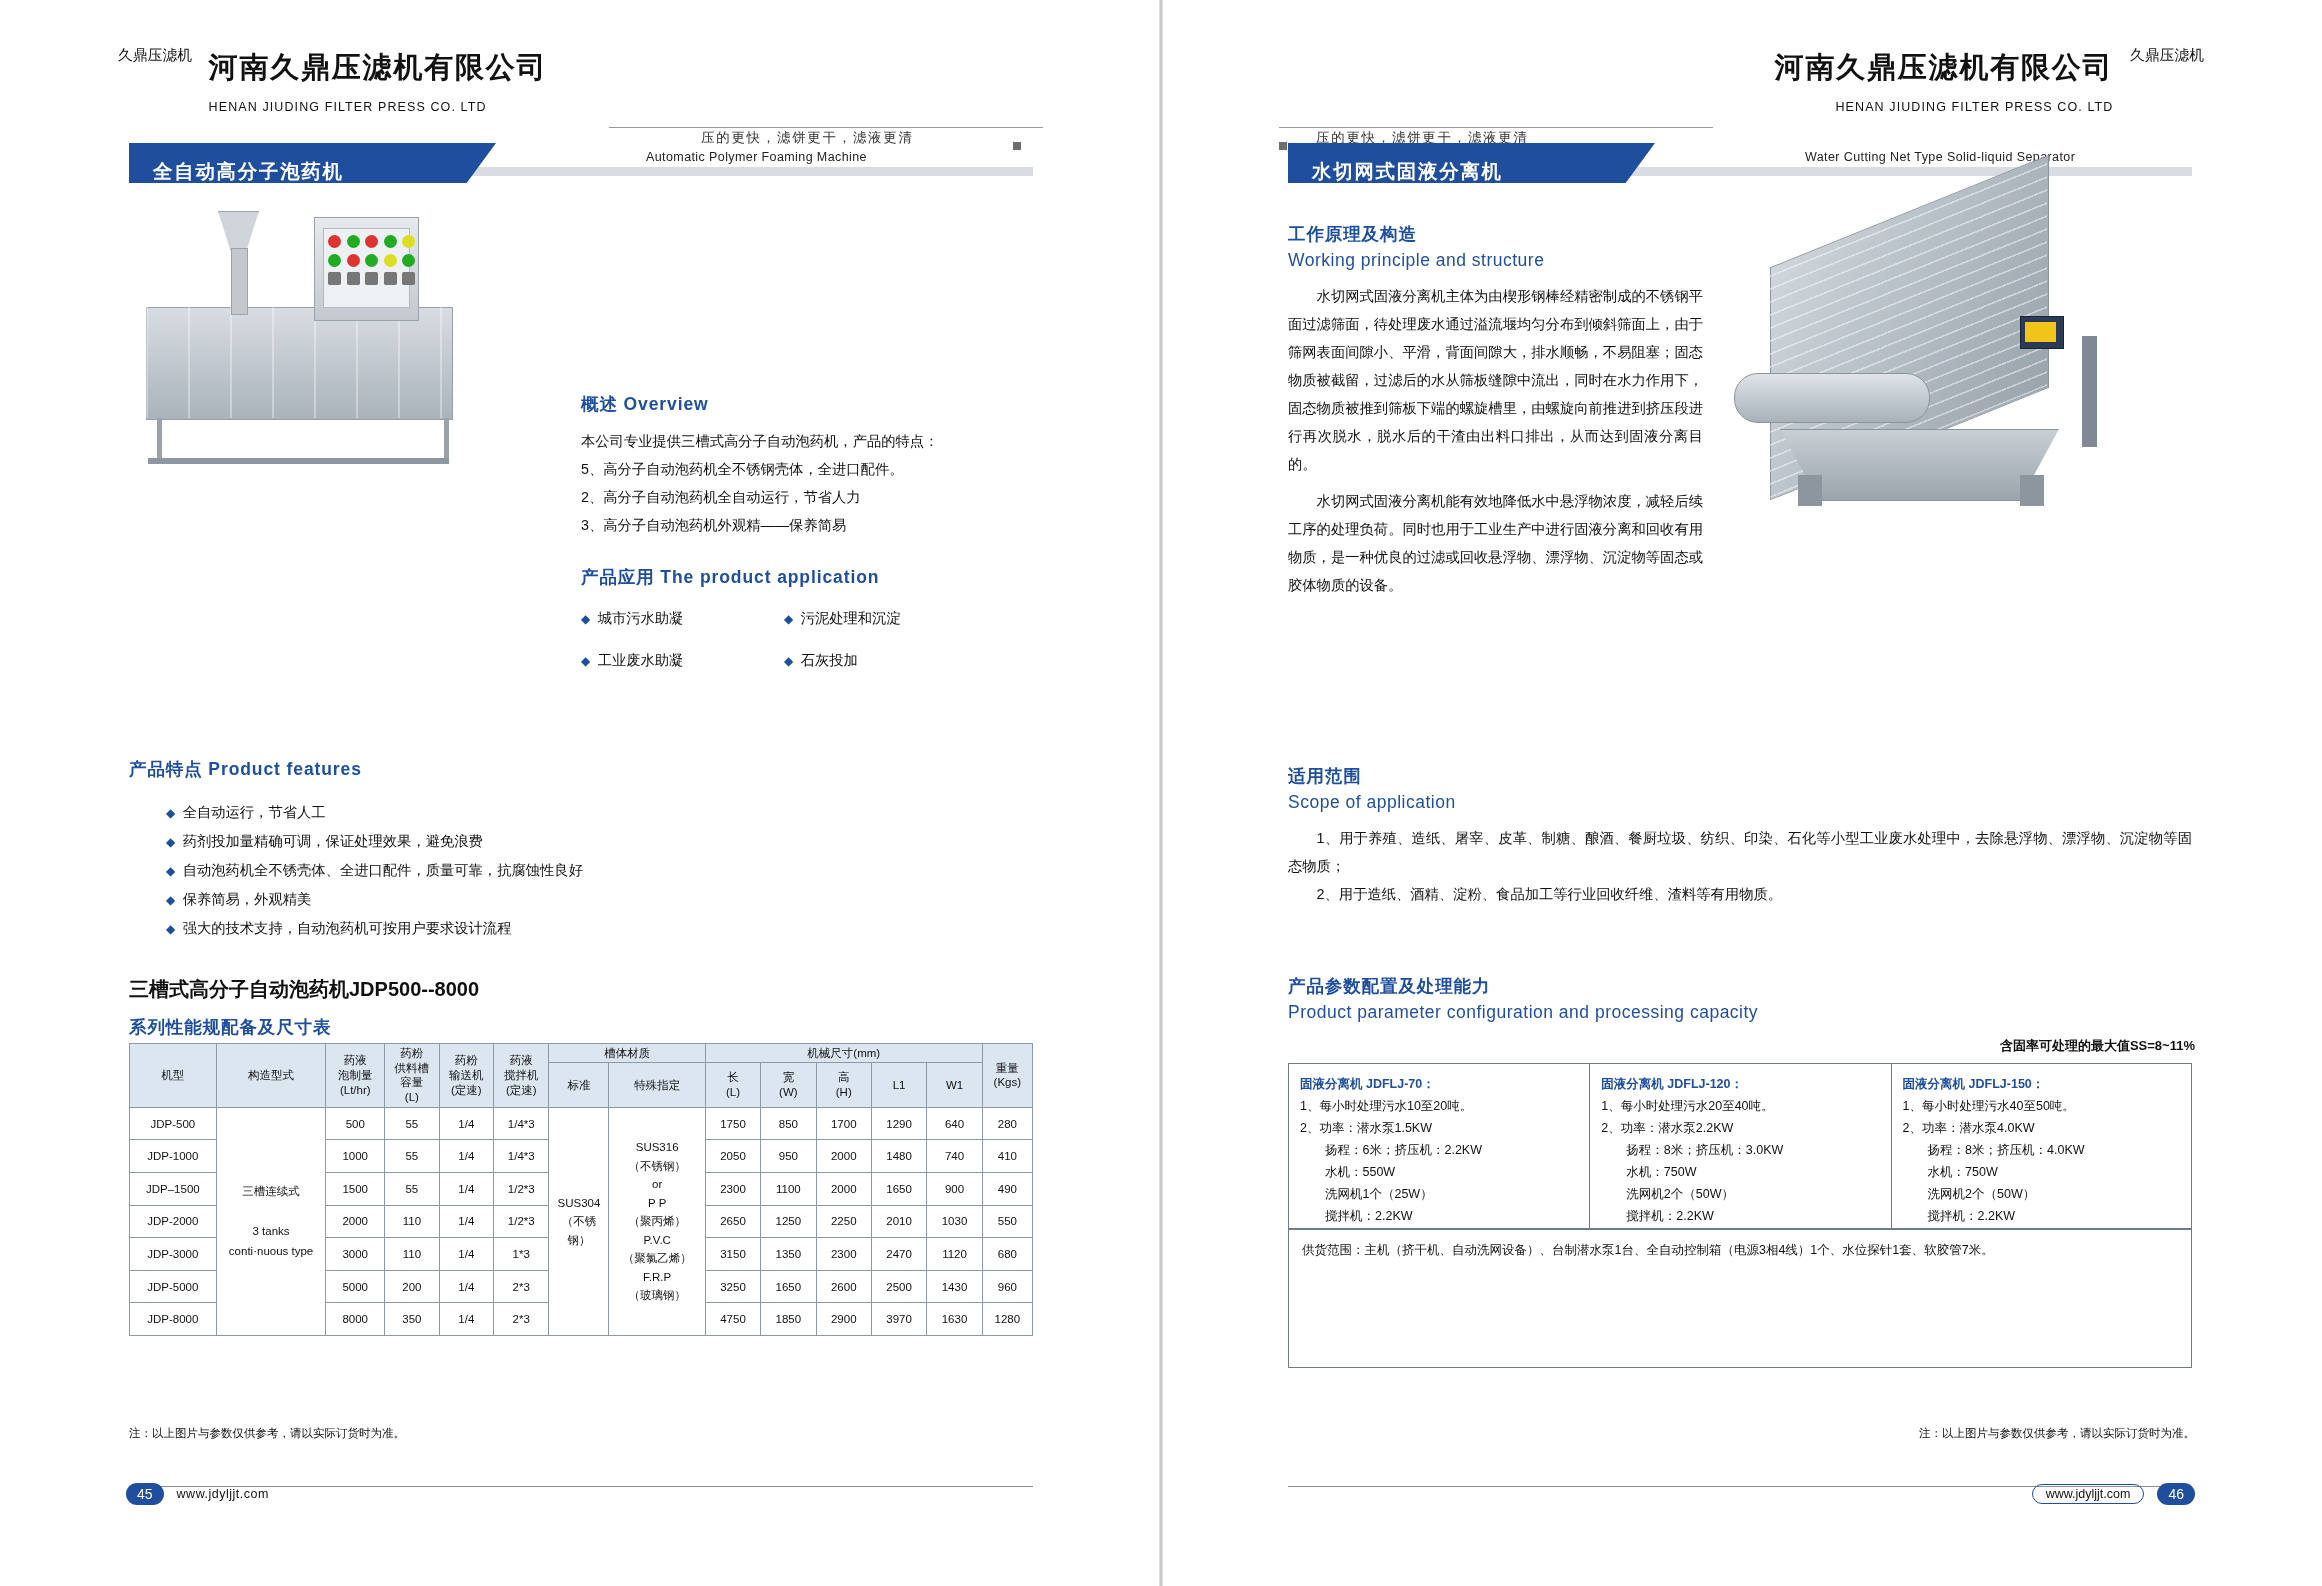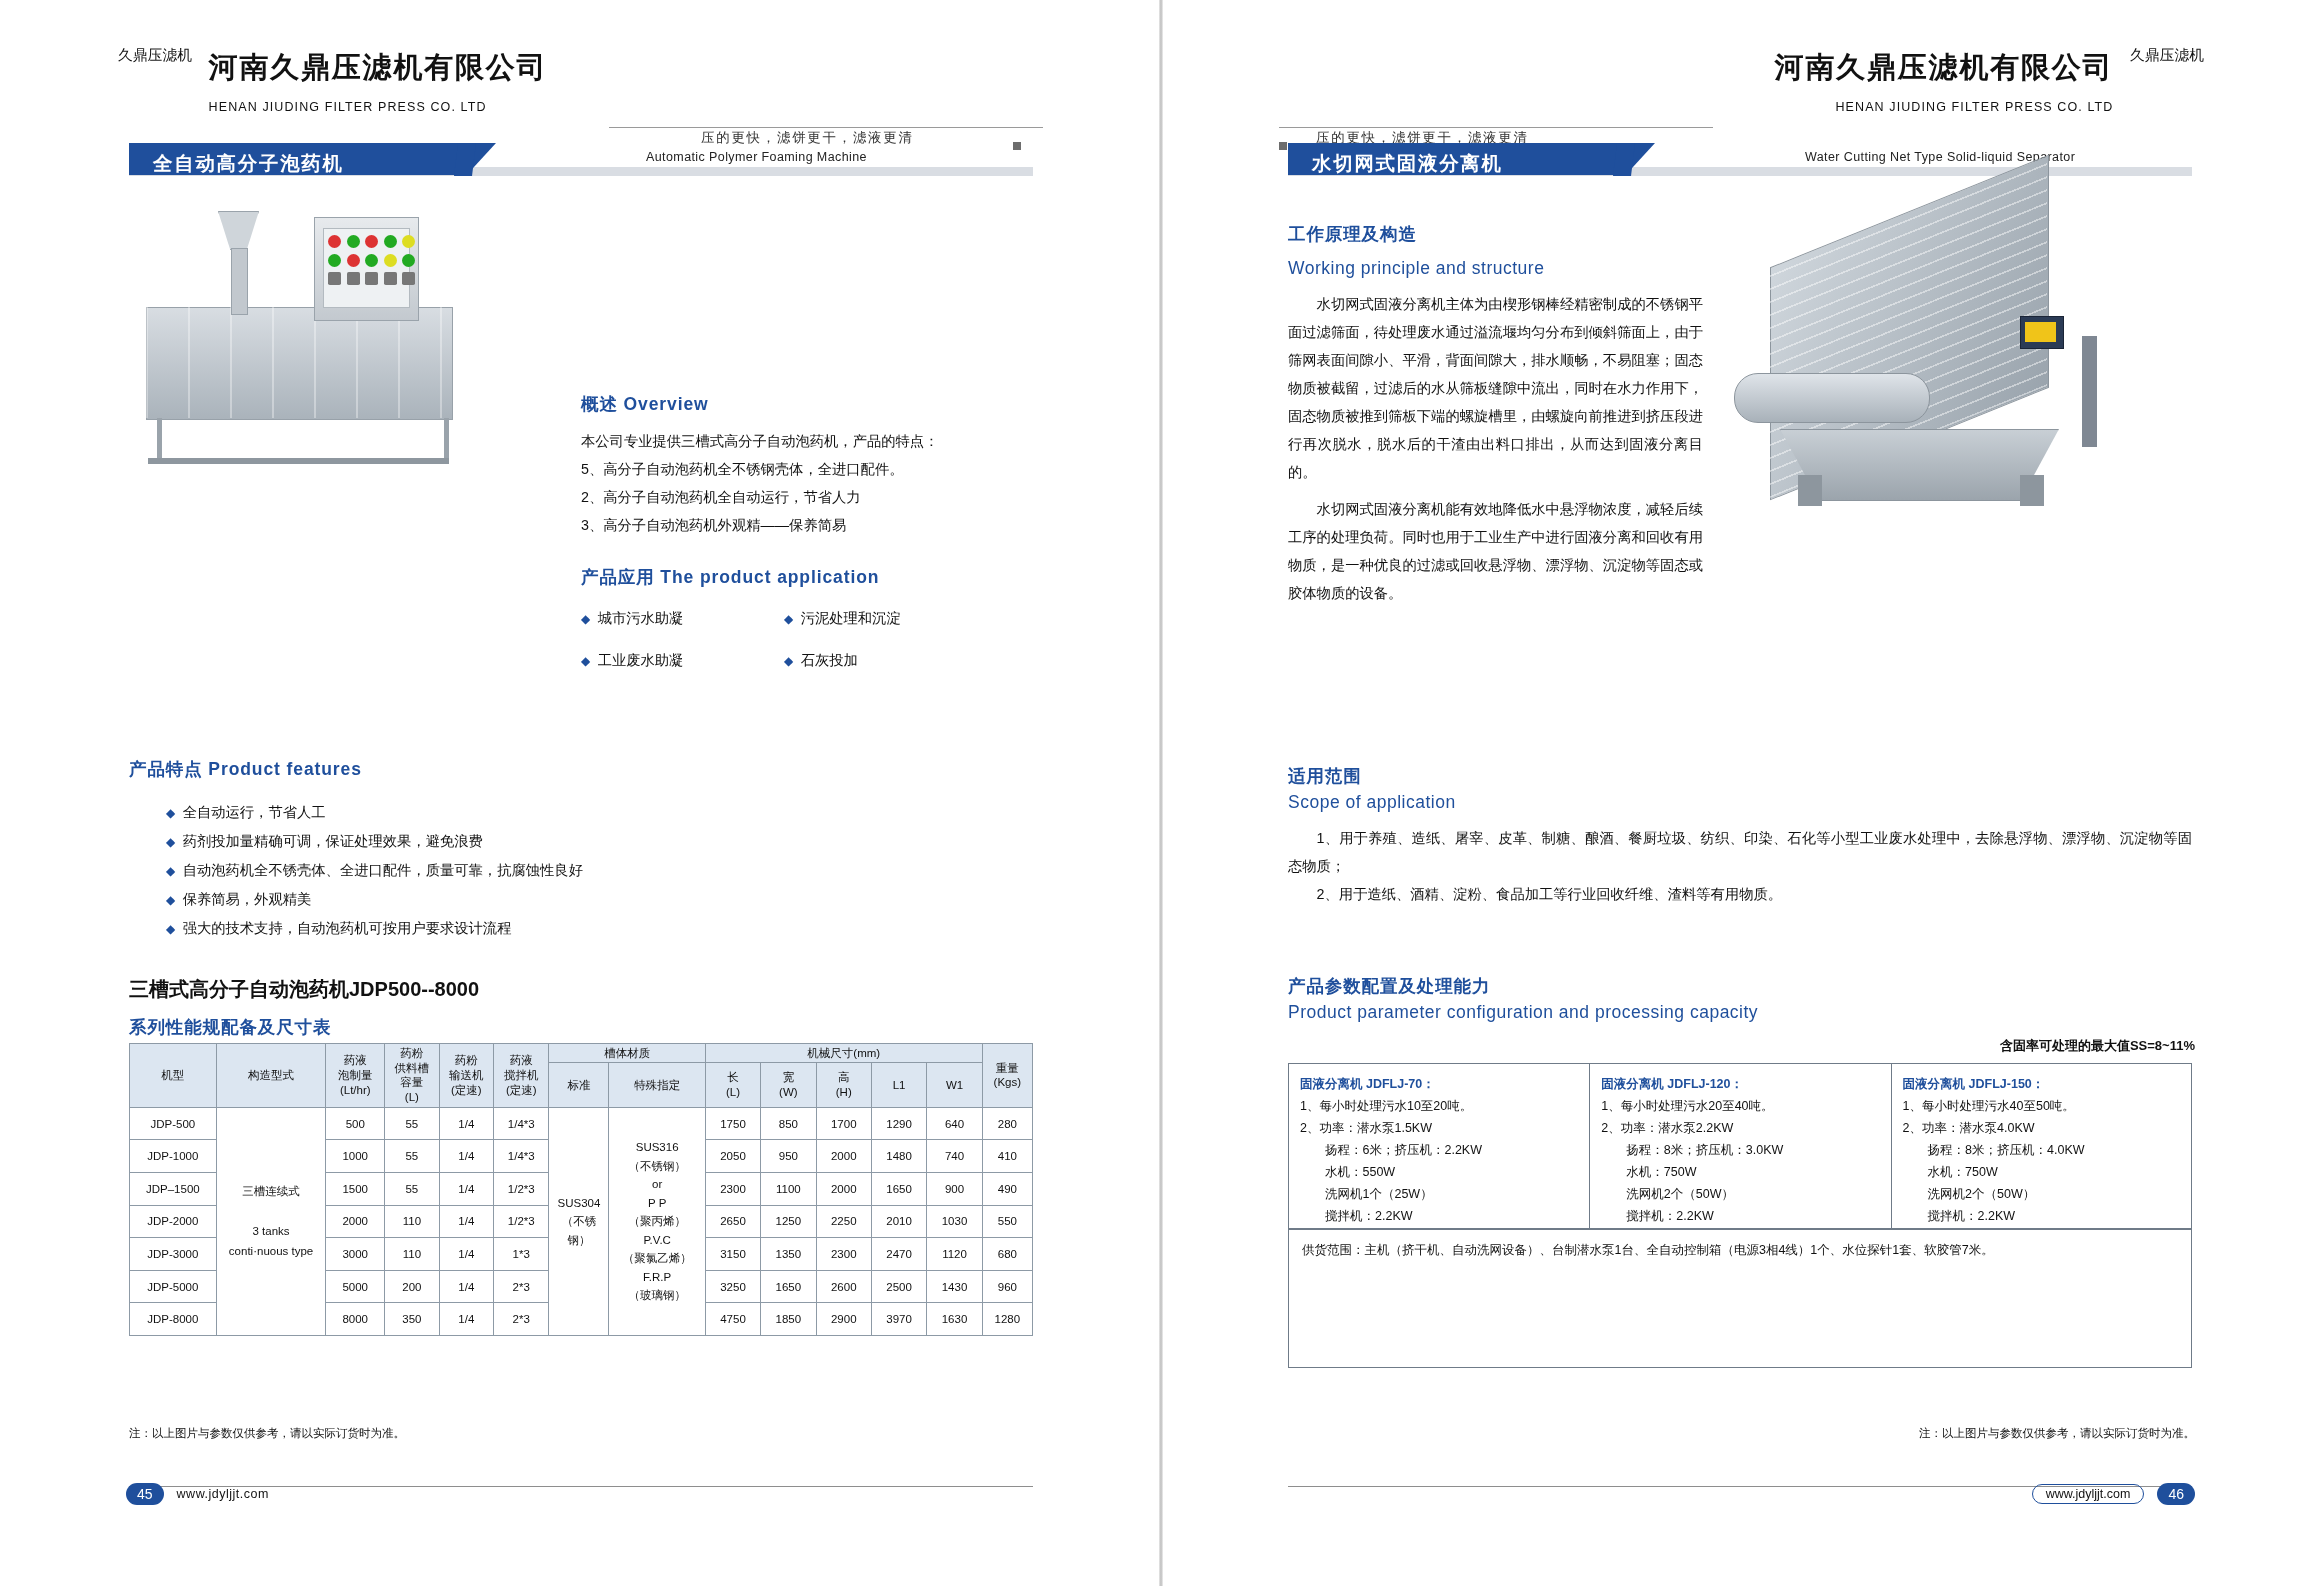--- a/index.html
+++ b/index.html
@@ -11,21 +11,21 @@
   .logo-wrap{display:inline-block;text-align:center;}
   .cn-name{font-size:29px;font-weight:bold;letter-spacing:1.8px;color:#111;line-height:1.1;}
   .en-name{font-size:12.5px;letter-spacing:1.1px;color:#111;margin-top:17px;}
   .slogan{position:absolute;top:89px;font-size:13.4px;color:#333;letter-spacing:1.8px;white-space:nowrap;}
   .sq{display:inline-block;width:8.3px;height:8.3px;background:#6d6d6d;}
 
   
   .banner{position:absolute;top:143px;height:33px;}
   .banner .bar{
     position:absolute;top:0;height:24px;background:#1f4f9c;color:#fff;font-size:19.4px;font-weight:bold;
-    letter-spacing:1.8px;display:flex;align-items:center;padding:8px 20px 0 24px;
+    letter-spacing:1.8px;display:flex;align-items:center;padding:16px 20px 0 24px;
   }
   .banner .tail{position:absolute;top:0;height:33px;width:24px;background:#1f4f9c;}
   .banner .en{position:absolute;top:6.5px;font-size:12.5px;color:#222;letter-spacing:0.4px;}
   .banner .strip{position:absolute;top:24px;height:9.2px;background:#d9dde3;}
 
   
   .h-cn{color:#1f4f9c;font-size:17.5px;font-weight:bold;letter-spacing:0.9px;}
   .h-en{color:#1f4f9c;font-size:17.5px;letter-spacing:0.5px;}
   .body-cn{font-size:14.3px;line-height:28px;color:#111;}
   .li{font-size:14.3px;line-height:28px;color:#111;}
@@ -347,21 +347,21 @@
       <div style="position:absolute;left:65px;top:231px;width:277px;height:70px;background:linear-gradient(180deg,#c8cfd5,#9ba4ac);border:0.9px solid #8c959d;clip-path:polygon(0 0,100% 0,86% 100%,14% 100%);"></div>
       <div style="position:absolute;left:305px;top:118px;width:42px;height:31px;background:#2b3b55;border:0.9px solid #1a2436;"></div>
       <div style="position:absolute;left:310px;top:124px;width:31px;height:20px;background:#f0c419;"></div>
       <div style="position:absolute;left:367px;top:138px;width:14.8px;height:111px;background:#7f8893;"></div>
       <div style="position:absolute;left:83px;top:277px;width:24px;height:31px;background:#8d969e;"></div>
       <div style="position:absolute;left:305px;top:277px;width:24px;height:31px;background:#8d969e;"></div>
     </div>
 
     <div style="position:absolute;left:127px;top:222px;width:415px;">
       <div class="h-cn">工作原理及构造</div>
-      <div class="h-en" style="margin-top:12px;">Working principle and structure</div>
+      <div class="h-en" style="margin-top:4px;">Working principle and structure</div>
       <div class="body-cn" style="margin-top:11px;text-indent:2em;text-align:justify;">水切网式固液分离机主体为由楔形钢棒经精密制成的不锈钢平面过滤筛面，待处理废水通过溢流堰均匀分布到倾斜筛面上，由于筛网表面间隙小、平滑，背面间隙大，排水顺畅，不易阻塞；固态物质被截留，过滤后的水从筛板缝隙中流出，同时在水力作用下，固态物质被推到筛板下端的螺旋槽里，由螺旋向前推进到挤压段进行再次脱水，脱水后的干渣由出料口排出，从而达到固液分离目的。</div>
       <div class="body-cn" style="margin-top:9.2px;text-indent:2em;text-align:justify;">水切网式固液分离机能有效地降低水中悬浮物浓度，减轻后续工序的处理负荷。同时也用于工业生产中进行固液分离和回收有用物质，是一种优良的过滤或回收悬浮物、漂浮物、沉淀物等固态或胶体物质的设备。</div>
     </div>
 
     <div style="position:absolute;left:127px;top:764px;width:904px;">
       <div class="h-cn">适用范围</div>
       <div class="h-en" style="margin-top:3.7px;">Scope of application</div>
       <div class="body-cn" style="margin-top:11px;text-indent:2em;text-align:justify;">1、用于养殖、造纸、屠宰、皮革、制糖、酿酒、餐厨垃圾、纺织、印染、石化等小型工业废水处理中，去除悬浮物、漂浮物、沉淀物等固态物质；</div>
       <div class="body-cn" style="text-indent:2em;">2、用于造纸、酒精、淀粉、食品加工等行业回收纤维、渣料等有用物质。</div>
     </div>

